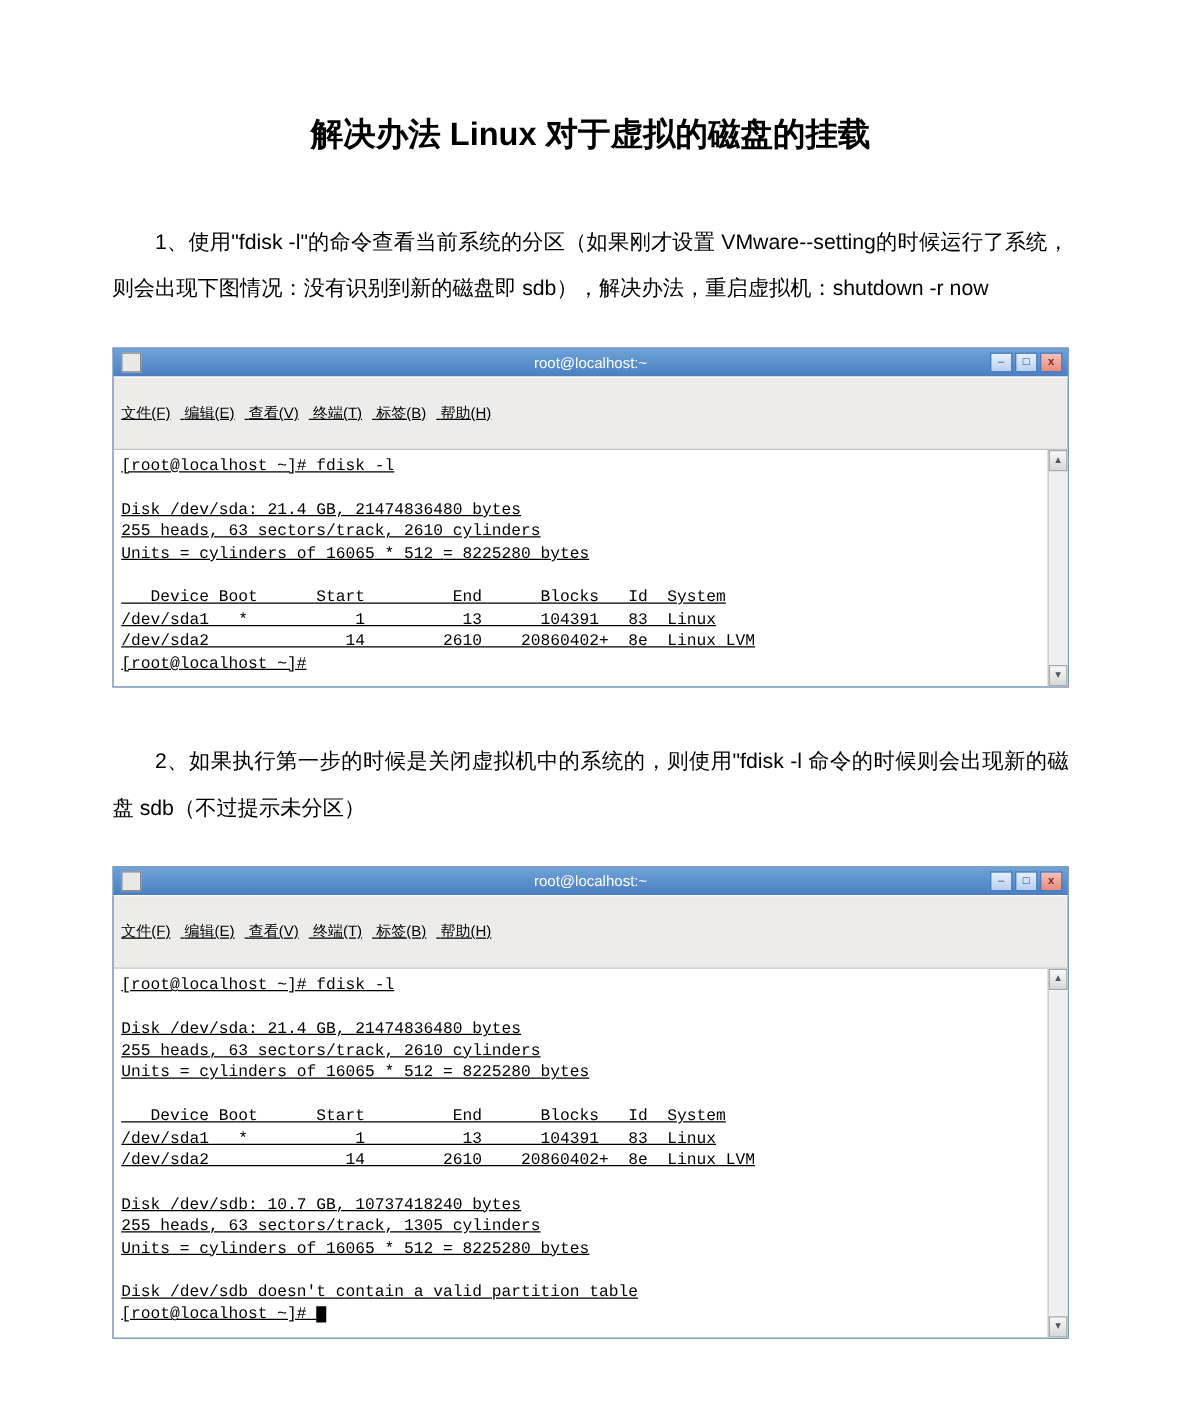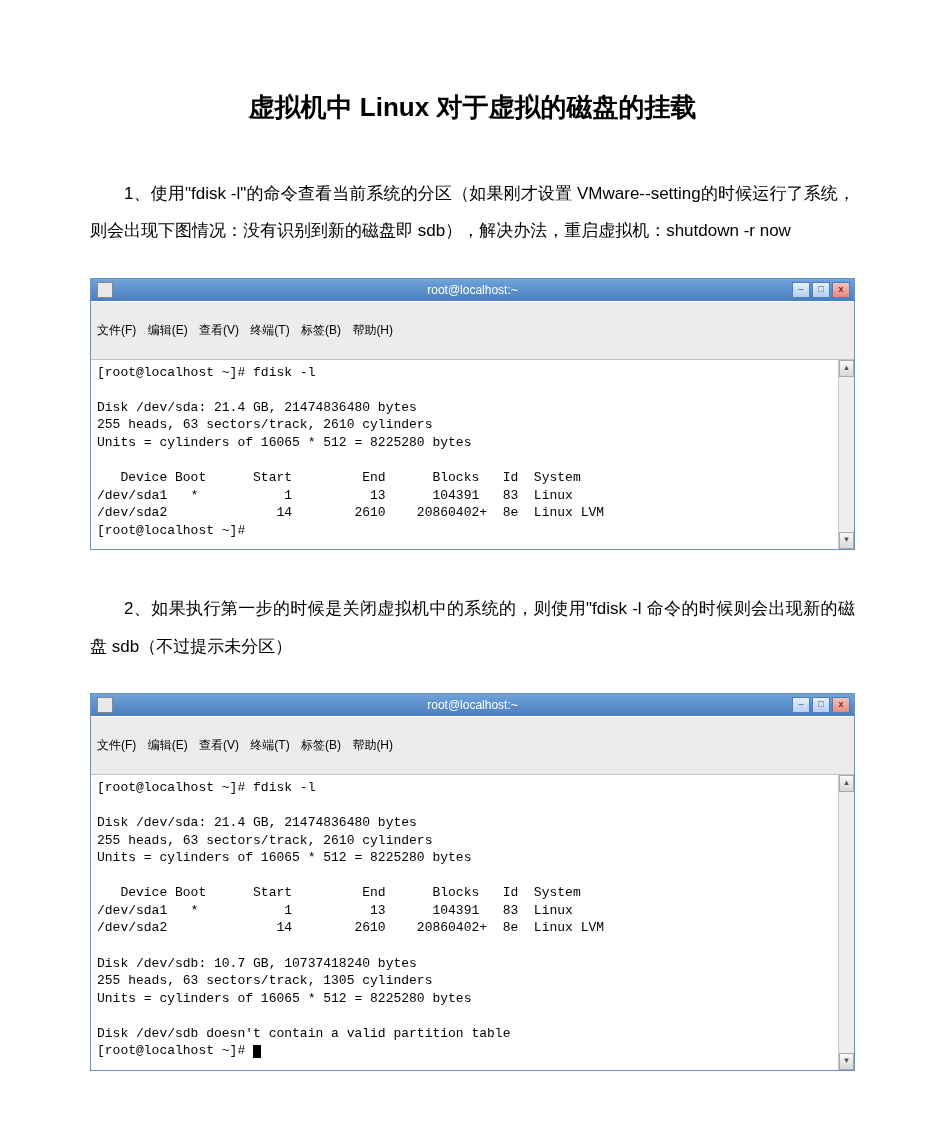--- a/index.html
+++ b/index.html
@@ -26,20 +26,21 @@
     margin: 0 0 28px 0;
     text-align: justify;
     text-indent: 2em;
   }
 
   
   .term-window {
     border: 1px solid #6693c9;
     margin: 0 0 40px 0;
     background: #a3a3a3;
+    text-decoration: underline;
   }
   .term-titlebar {
     height: 22px;
     background: linear-gradient(#6fa3d9, #4a7ebf);
     position: relative;
     display: flex;
     align-items: center;
   }
   .term-titlebar .app-icon {
     width: 14px;
@@ -133,21 +134,21 @@
     height: 13px;
     background: #000;
     vertical-align: text-bottom;
   }
 </style>
 </head>
 <body>
 
 <div class="page">
 
-  <h1 class="title">虚拟机中 Linux 对于虚拟的磁盘的挂载</h1>
+  <h1 class="title">解决办法 Linux 对于虚拟的磁盘的挂载</h1>
 
   <p class="body-text">1、使用"fdisk -l"的命令查看当前系统的分区（如果刚才设置 VMware--setting的时候运行了系统，则会出现下图情况：没有识别到新的磁盘即 sdb），解决办法，重启虚拟机：shutdown -r now</p>
 
   <div class="term-window">
     <div class="term-titlebar">
       <span class="app-icon"></span>
       <span class="title-text">root@localhost:~</span>
       <div class="win-controls">
         <div class="win-btn">–</div>
         <div class="win-btn">□</div>

